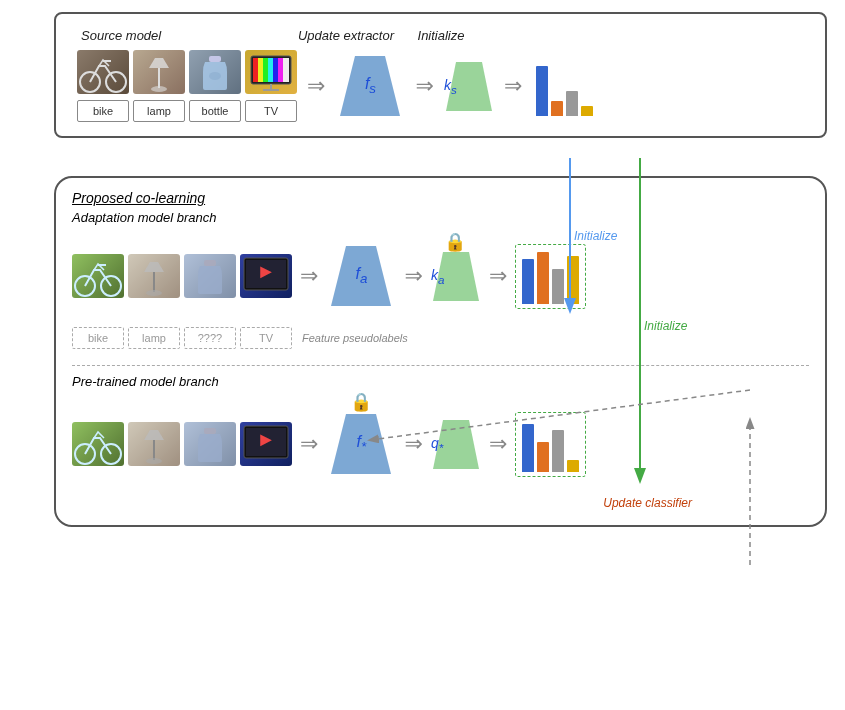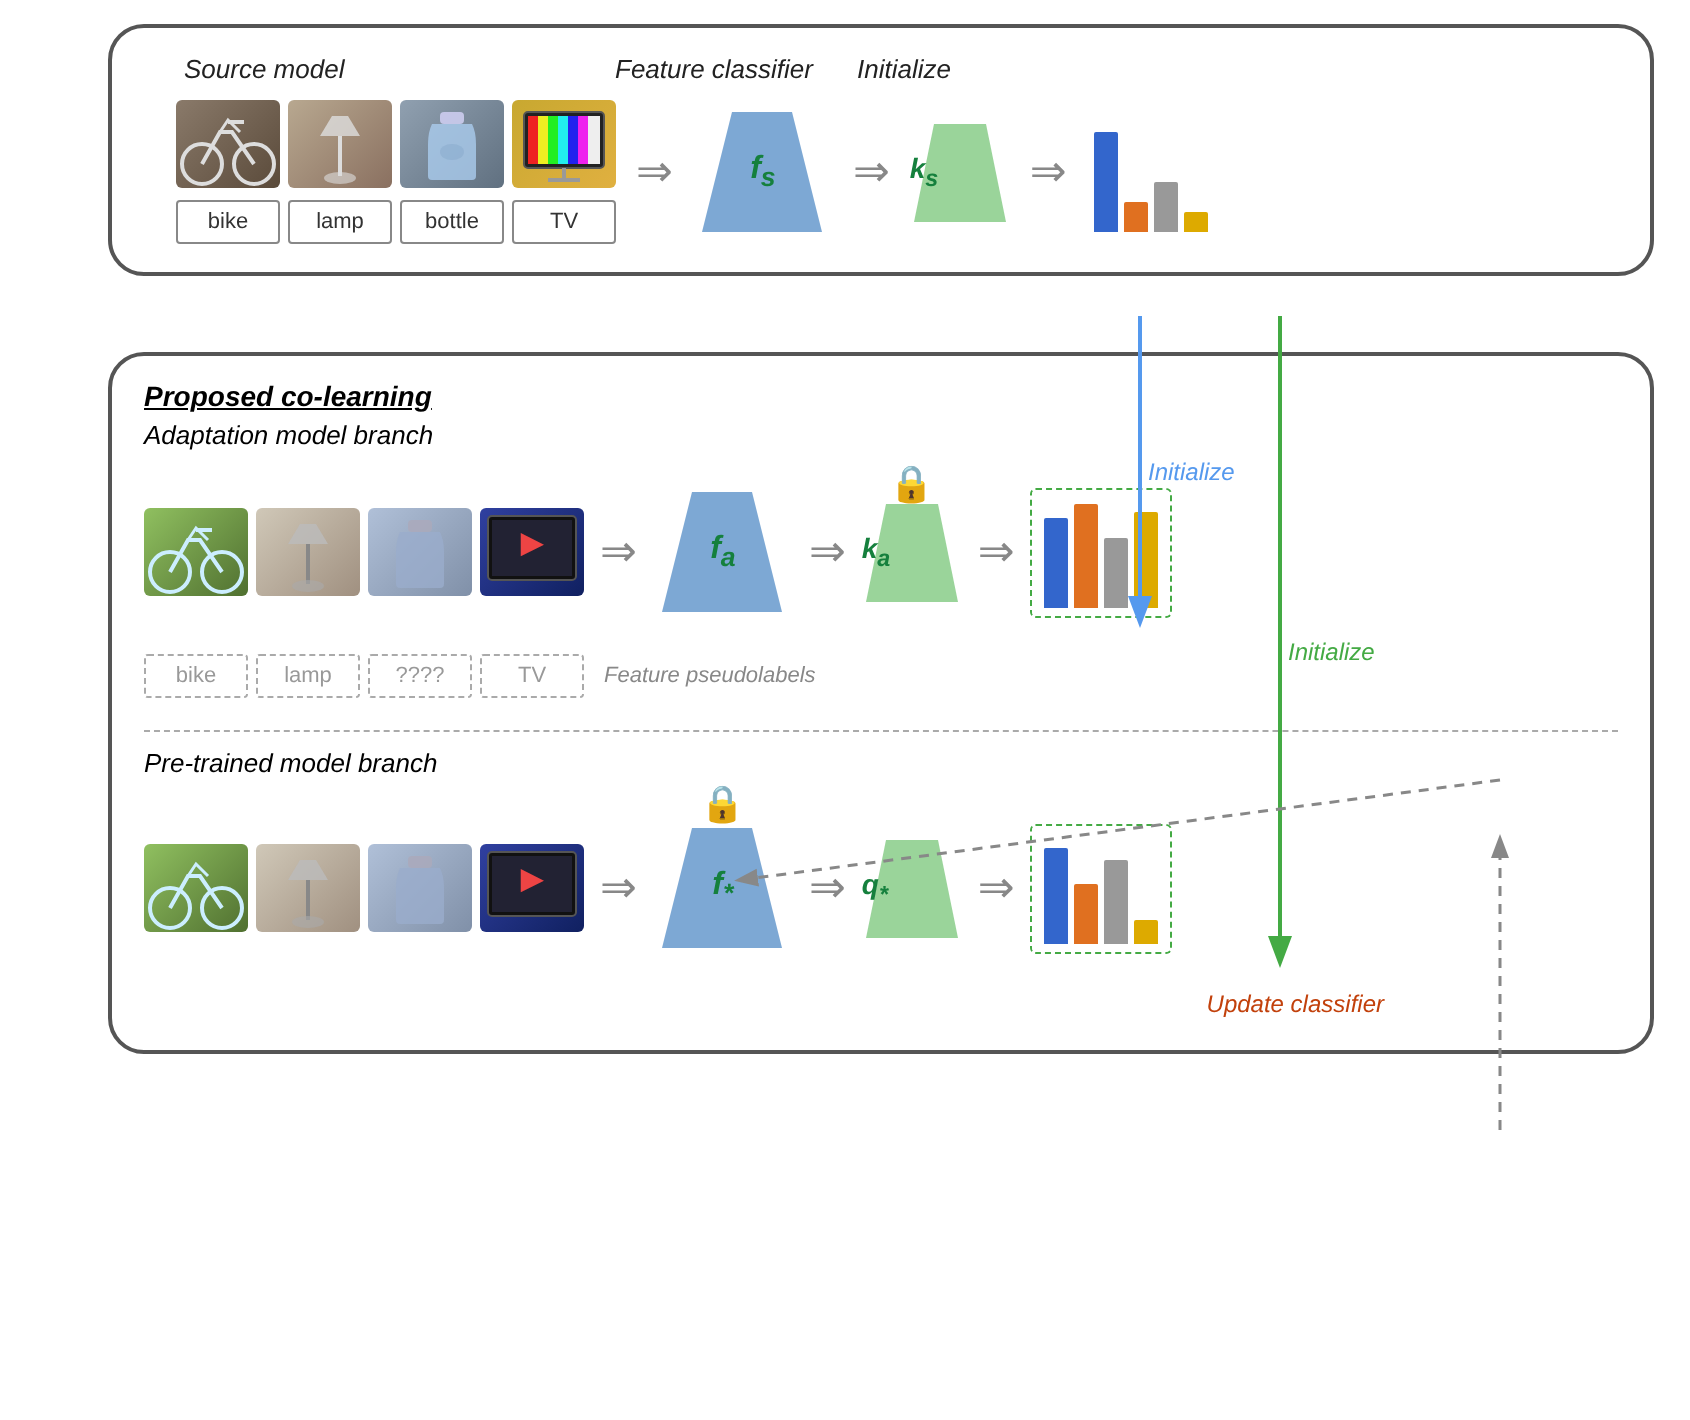--- a/index.html
+++ b/index.html
@@ -8,22 +8,22 @@
       height: 710px;
       background: white;
       font-family: Arial, sans-serif;
       overflow: hidden;
       position: relative;
     }
 
     
     .source-domain-box {
       border: 2px solid #555;
-      border-radius: 18px;
-      padding: 12px 16px 14px 32px;
+      border-radius: 8px;
+      padding: 12px 16px 14px 21px;
       position: relative;
       background: white;
     }
 
     .source-inner {
       display: flex;
       align-items: center;
       gap: 10px;
     }
 
@@ -104,22 +104,22 @@
       width: 70px;
       height: 70px;
       position: absolute;
       top: 0; left: 0;
     }
 
     .trap-label {
       position: relative;
       font-style: italic;
       font-size: 16px;
-      font-weight: bold;
-      color: #15803d;
+      font-weight: normal;
+      color: #1d4ed8;
       z-index: 1;
     }
 
     
     .trapezoid-green {
       width: 50px;
       height: 55px;
       position: relative;
       display: flex;
       align-items: center;
@@ -149,21 +149,21 @@
     
     .target-domain-box {
       border: 2px solid #555;
       border-radius: 18px;
       padding: 12px 16px 14px 16px;
       position: relative;
       background: white;
     }
 
     .target-title {
-      font-weight: bold;
+      font-weight: normal;
       font-style: italic;
       font-size: 14px;
       text-decoration: underline;
       margin-bottom: 4px;
     }
 
     .branch-label {
       font-style: italic;
       font-size: 13px;
       margin-bottom: 6px;
@@ -309,21 +309,21 @@
 
   <div class="domain-wrapper">
     <div class="domain-label-vertical">(a) Source domain</div>
     <div class="source-domain-box">
 
       <div style="display:flex; gap:0; margin-bottom:6px; padding-left:4px;">
         <div style="width:215px;">
           <span class="header-label">Source model</span>
         </div>
         <div style="width:100px; text-align:center;">
-          <span class="header-label">Feature classifier</span>
+          <span class="header-label">Update extractor</span>
         </div>
         <div style="width:70px; text-align:center; margin-left:10px;">
           <span class="header-label">Initialize</span>
         </div>
       </div>
 
       <div class="source-inner">
 
         <div class="source-left">
           <div class="images-row">

